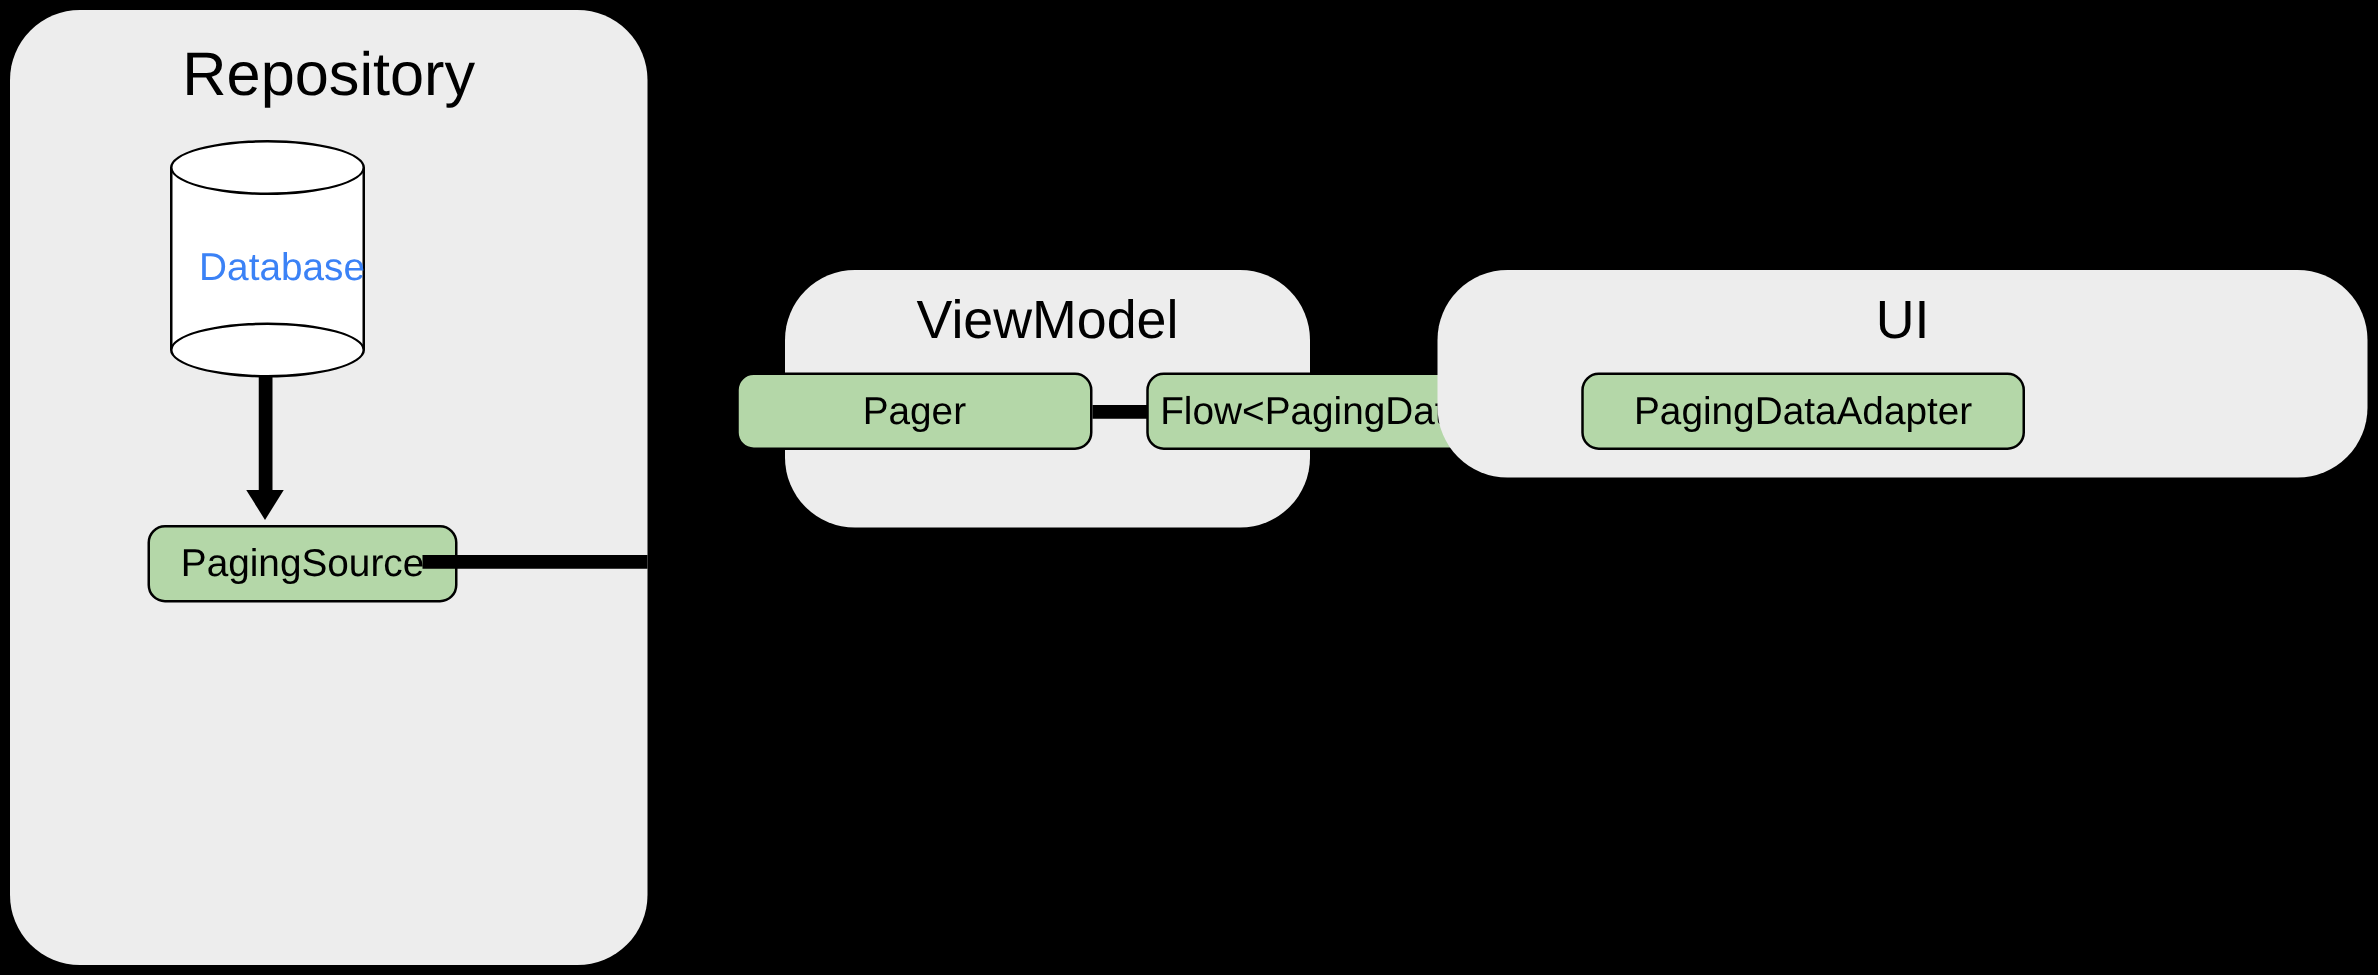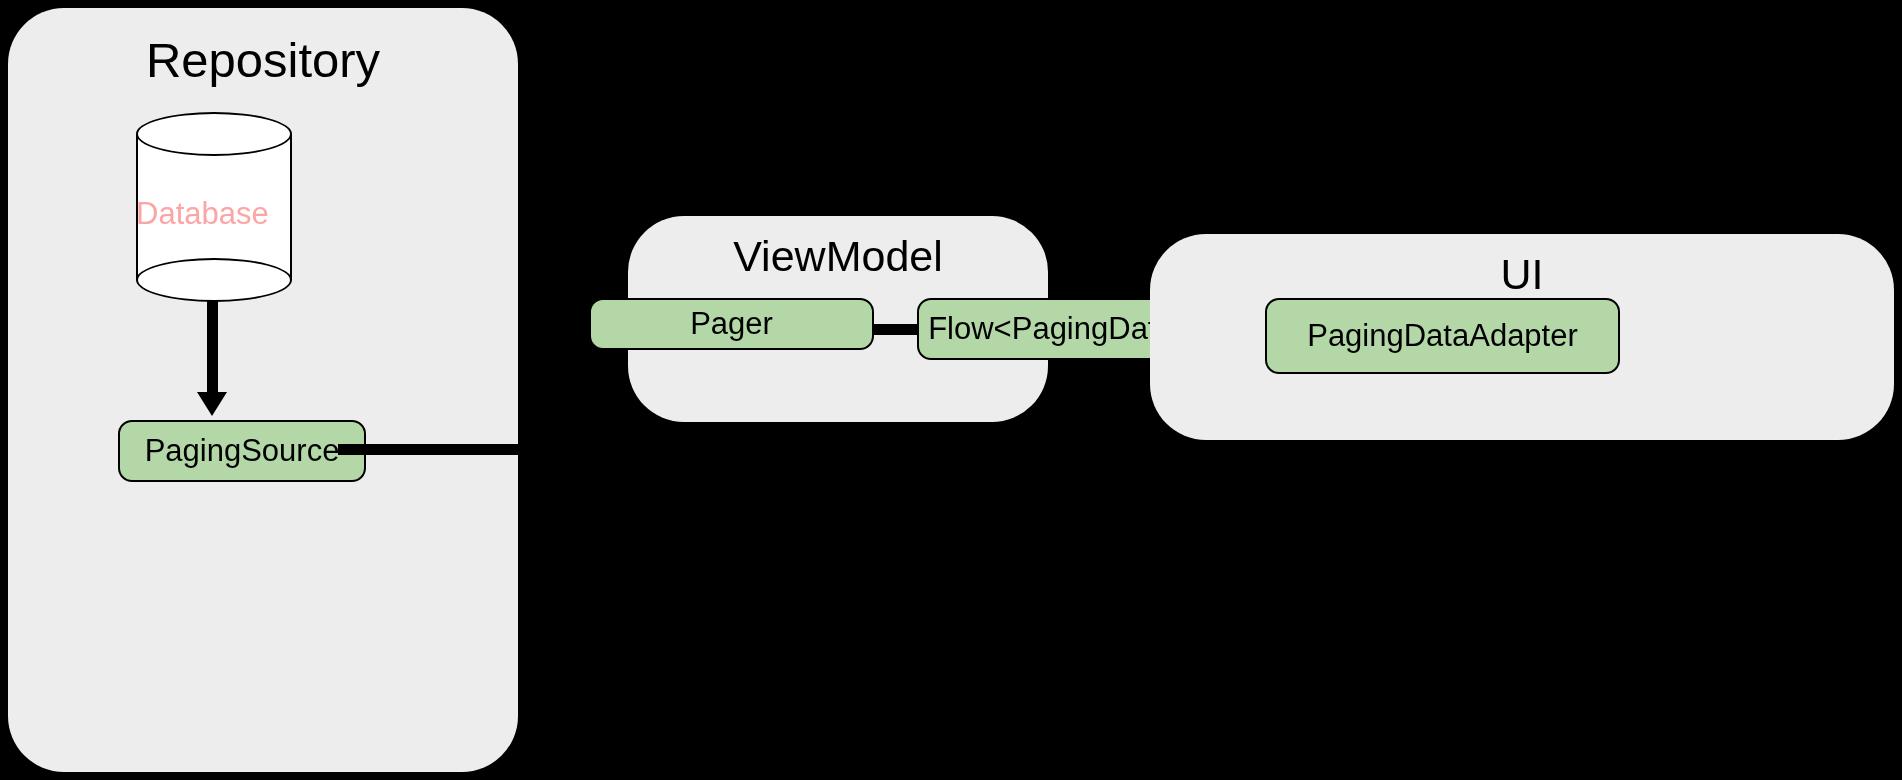--- a/index.html
+++ b/index.html
@@ -81,22 +81,22 @@
     height: 44px;
     background: #ffffff;
     border: 2px solid #000000;
     border-radius: 50%;
     box-sizing: border-box;
   }
   .cyl-label {
     position: absolute;
     left: 0;
     right: 0;
-    text-align: left;
-    color: #fca5a5;
+    text-align: right;
+    color: #3b82f6;
     white-space: nowrap;
   }
 
   
   .hline {
     position: absolute;
     background: #000000;
   }
   .vline {
     position: absolute;
@@ -143,34 +143,34 @@
   </div>
 
   <div class="hline" style="left:338px; top:444px; width:180px; height:11px;"></div>
 
   <div class="arrow-right" style="left:560px; top:318px;"></div>
 
   <div class="group" style="left:580px; top:216px; width:420px; height:206px;margin-left:48px;">
     <div class="group-title" style="top:16px; font-size:43px;">ViewModel</div>
   </div>
 
-  <div class="node" style="left:589px; top:298px; width:285px; height:52px; font-size:31px;">
+  <div class="node" style="left:589px; top:298px; width:285px; height:62px; font-size:31px;">
     <span>Pager</span>
   </div>
 
   <div class="hline" style="left:874px; top:324px; width:45px; height:11px;"></div>
 
   <div class="node" style="left:917px; top:298px; width:286px; height:62px; font-size:31px;">
     <span>Flow&lt;PagingData&gt;</span>
   </div>
 
   <div class="hline" style="left:1203px; top:324px; width:42px; height:11px;"></div>
   <div class="arrow-right" style="left:1243px; top:316px;"></div>
 
-  <div class="group" style="left:1150px; top:216px; width:744px; height:206px;margin-top:18px;">
+  <div class="group" style="left:1150px; top:216px; width:744px; height:166px;">
     <div class="group-title" style="top:16px; font-size:43px;">UI</div>
   </div>
 
-  <div class="node" style="left:1265px; top:298px; width:355px; height:76px; font-size:31px;">
+  <div class="node" style="left:1265px; top:298px; width:355px; height:62px; font-size:31px;">
     <span>PagingDataAdapter</span>
   </div>
 
 </div>
 
 </body></html>

